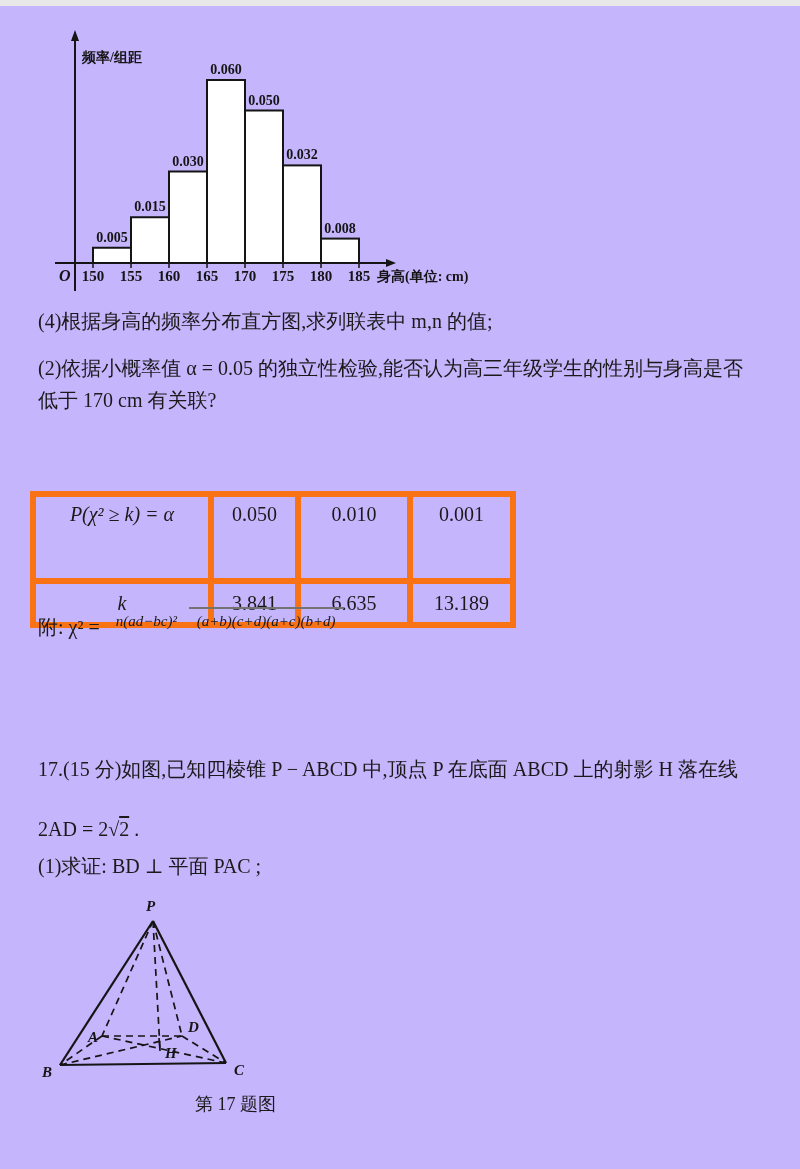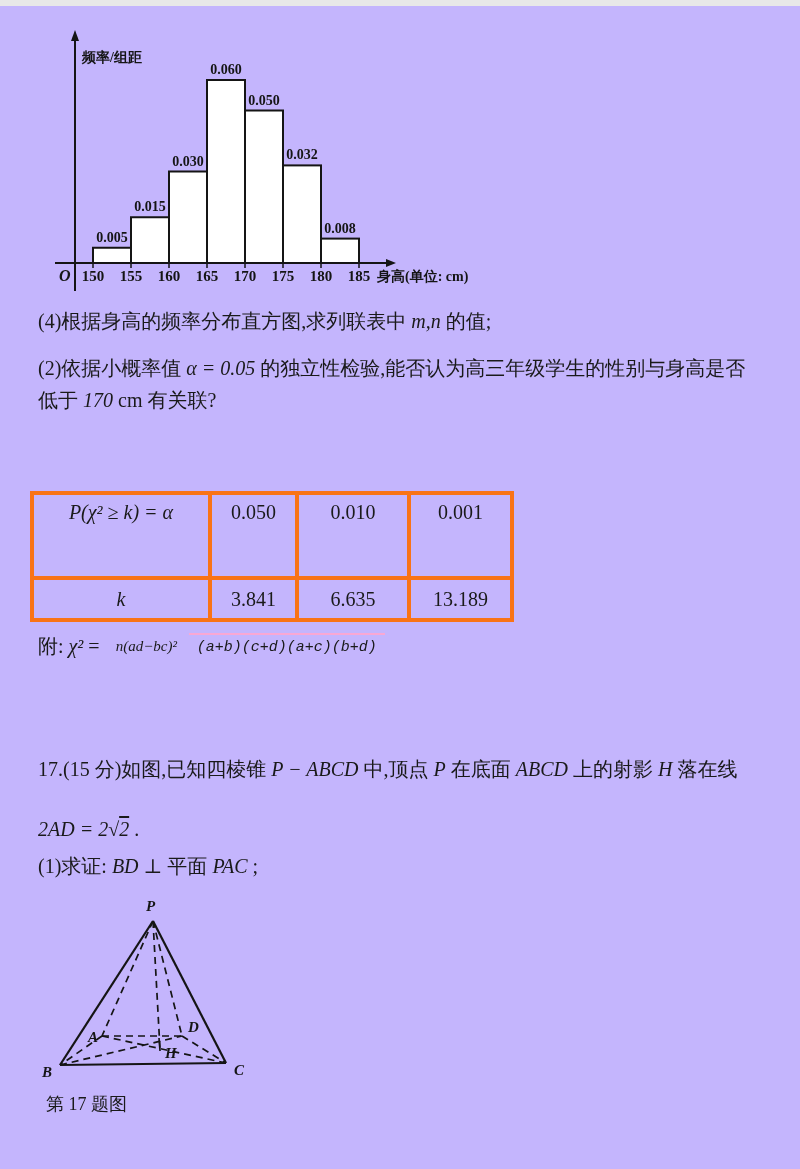--- a/index.html
+++ b/index.html
@@ -2,35 +2,35 @@
 <html><head>
 <meta charset="utf-8">
 <style>
   html,body{margin:0;padding:0;background:#e8e8e8;}
   .page{
     position:relative;width:800px;height:1169px;background:#c4b5fd;
     font-family:"Liberation Serif","DejaVu Serif",serif;color:#1a1a1a;
     margin:6px auto;overflow:hidden;
   }
   .line{position:absolute;left:38px;white-space:nowrap;font-size:20px;line-height:26px;}
-  .it{font-style:italic;}
+  .it{}
   .ovl{text-decoration:overline;}
   svg text{font-family:"Liberation Serif","DejaVu Serif",serif;fill:#151515;}
   .chart-svg{position:absolute;left:55px;top:22px;}
   table.chi{position:absolute;left:30px;top:485px;border-collapse:collapse;table-layout:fixed;}
-  .chi td{border:4px solid #f97316;text-align:center;font-size:20px;padding:0;}
+  .chi td{border:6px solid #f97316;text-align:center;font-size:20px;padding:0;}
   .chi tr.r1 td{height:75px;vertical-align:top;padding-top:6px;}
   .chi tr.r2 td{height:38px;vertical-align:middle;}
   .chi td.math{font-style:italic;}
-  .formula{position:absolute;left:38px;top:627px;display:flex;align-items:center;font-size:20px;}
+  .formula{position:absolute;left:38px;top:608px;display:flex;font-size:20px;}
   .frac{display:inline-block;text-align:center;font-size:15px;font-style:italic;margin-left:8px;line-height:1;}
   .frac .num{padding:0 8px 4px 8px;}
-  .frac .den{border-top:2px solid #f9a8d4;padding:4px 8px 0 8px;font-family:Liberation Mono, monospace;}
+  .frac .den{border-top:2px solid #737373;padding:4px 8px 0 8px;}
   .fig-svg{position:absolute;left:28px;top:888px;}
-  .caption{position:absolute;left:46px;top:1086px;width:230px;text-align:left;font-size:18px;}
+  .caption{position:absolute;left:46px;top:1086px;width:230px;text-align:right;font-size:18px;}
 </style>
 </head>
 <body>
 
 <div class="page">
 
   <svg id="chart" class="chart-svg" width="460" height="272" viewBox="0 0 460 272">
       <line x1="0" y1="235" x2="334" y2="235" stroke="#151515" stroke-width="2"></line>
       <line x1="20" y1="10" x2="20" y2="263" stroke="#151515" stroke-width="2"></line>
       <polygon points="16,13 20,2 24,13" fill="#151515"></polygon>

